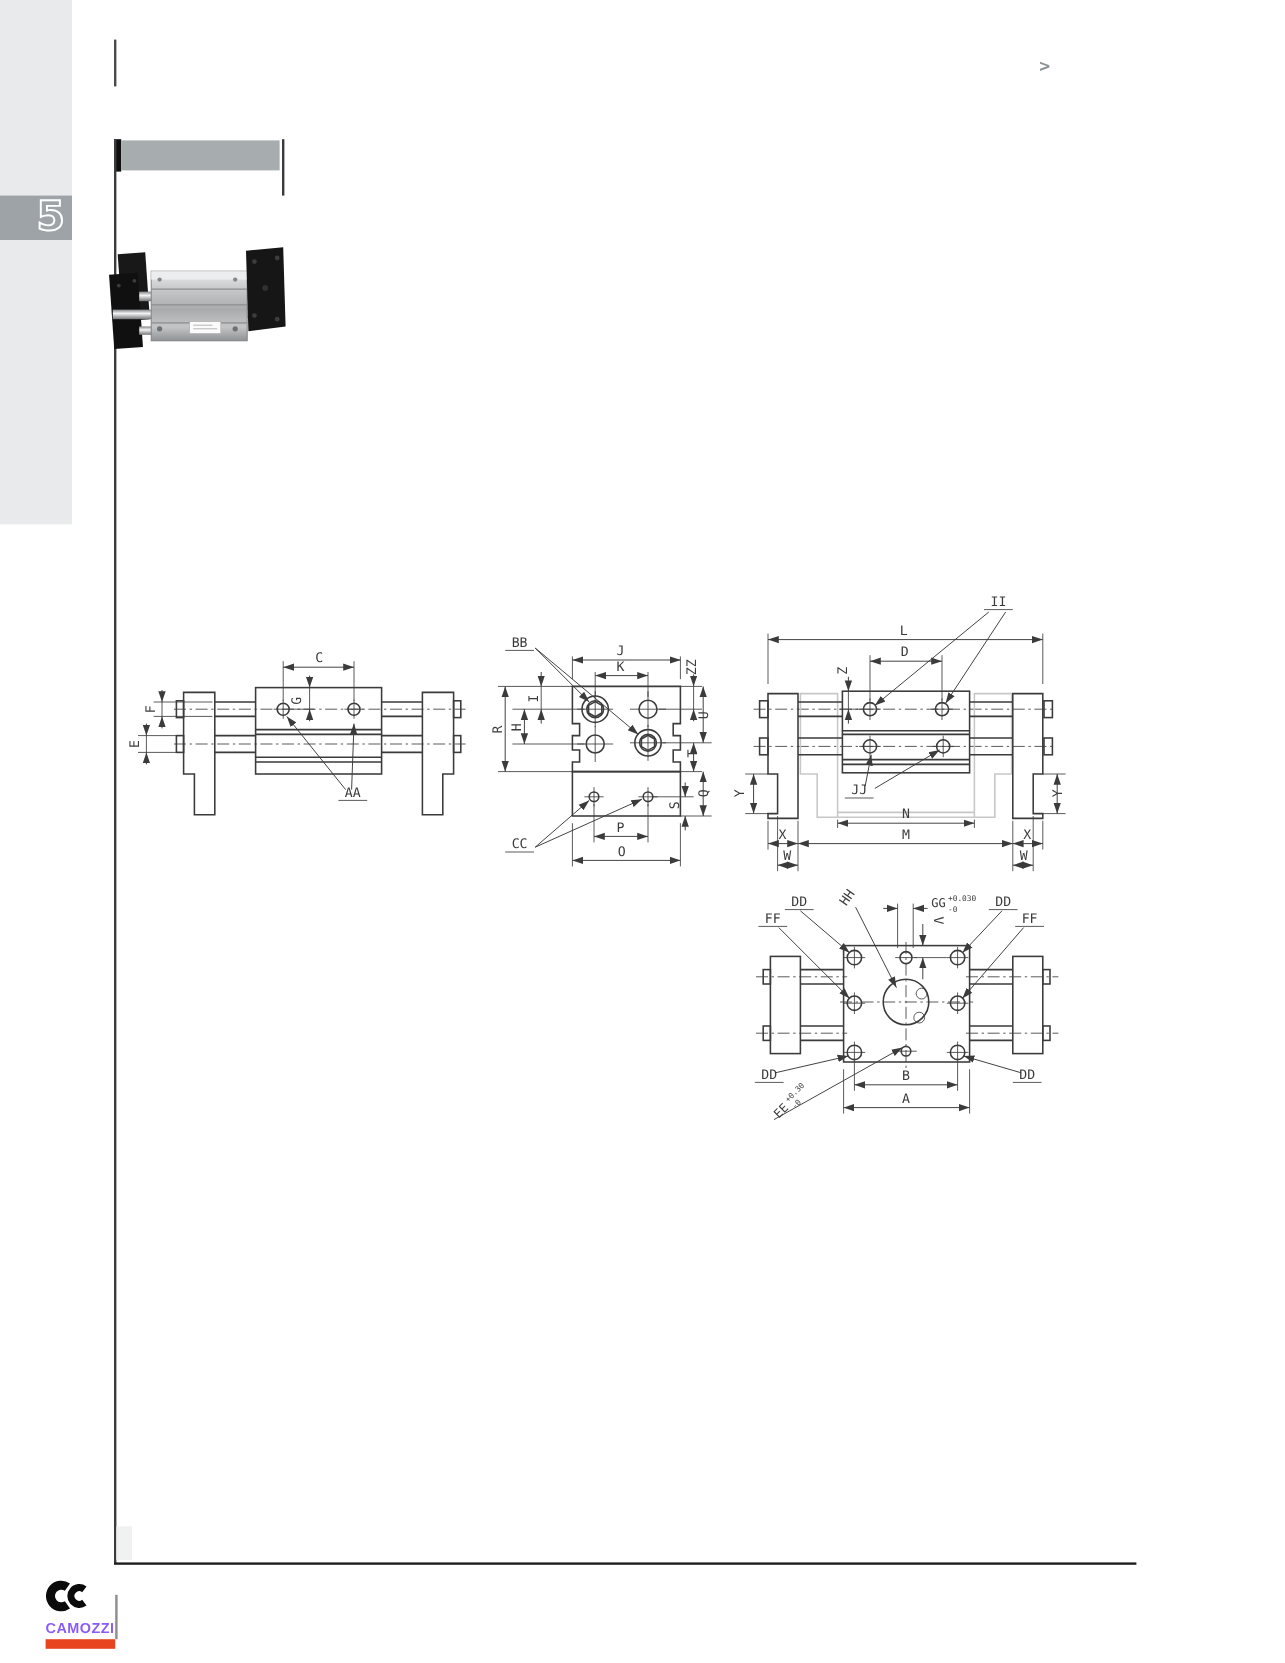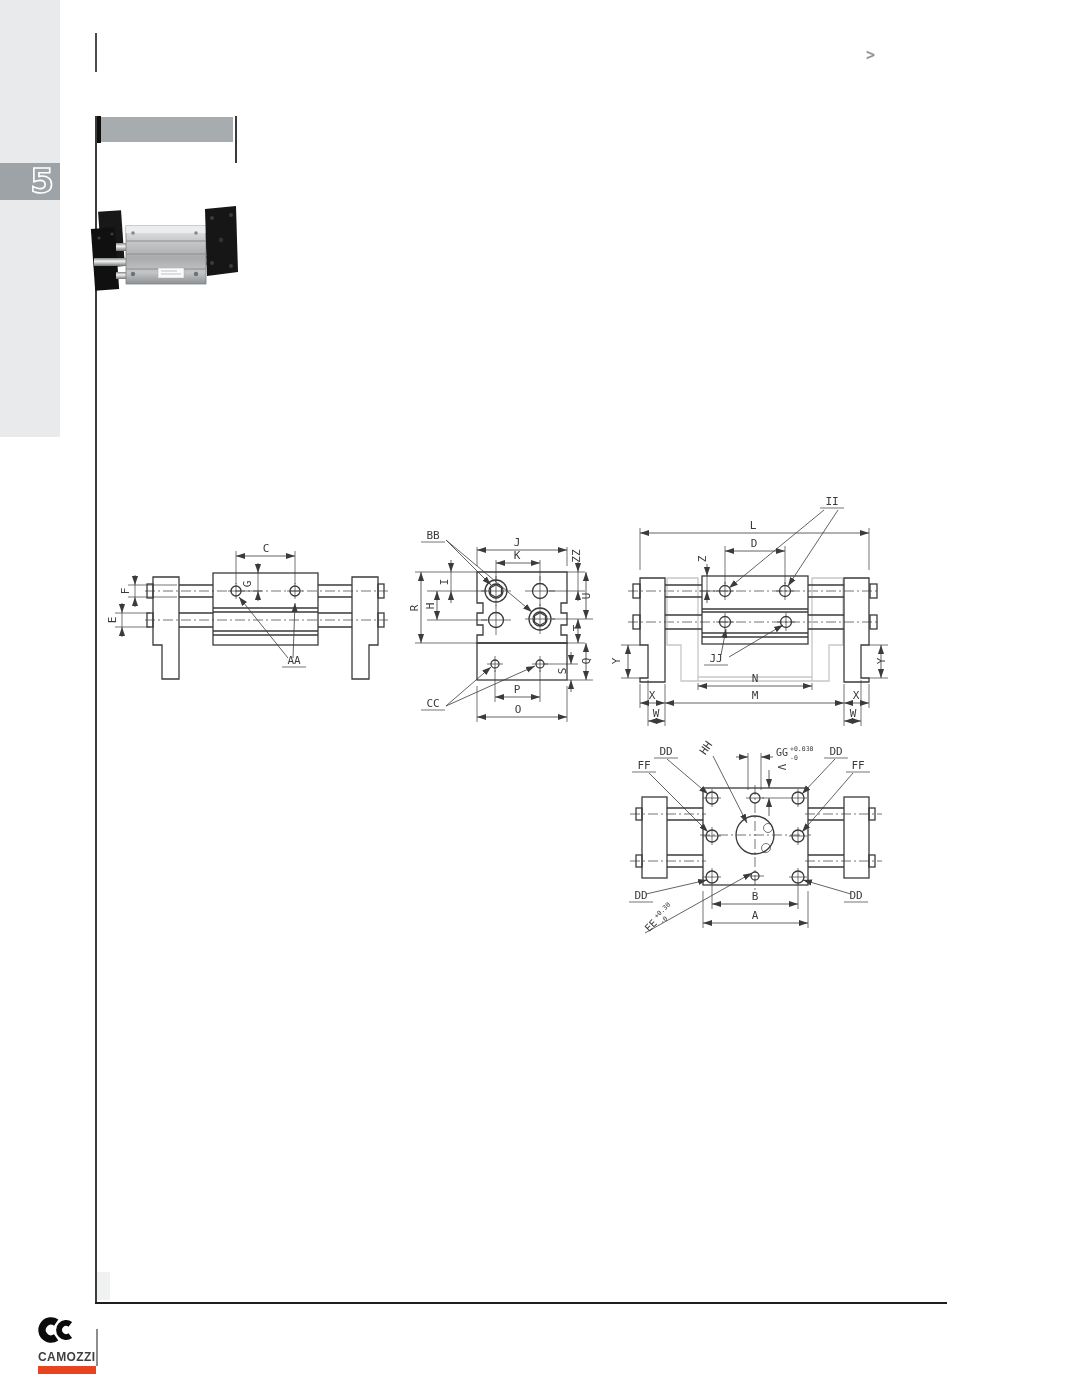--- a/index.html
+++ b/index.html
@@ -20,21 +20,21 @@
   .margin-rule{left:95px;top:116px;width:2px;height:1187px;background:#3c3c3c;}
 
   .nav-arrow{left:866px;top:46px;font-size:15px;font-weight:bold;color:#8e9496;
     font-family:"DejaVu Sans Mono",monospace;}
 
   .bottom-sq{left:97px;top:1272px;width:13px;height:28px;background:#f0f1f1;}
   .bottom-rule{left:95px;top:1302px;width:852px;height:2px;background:#1e1e1e;}
 
   .logo{left:38px;top:1316px;width:62px;}
   .brand-name{font-family:"Liberation Sans","DejaVu Sans",sans-serif;font-weight:bold;
-    font-size:12px;letter-spacing:.4px;color:#404040;margin-top:0px;}
+    font-size:12px;letter-spacing:.4px;color:#8b5cf6;margin-top:0px;}
   .brand-bar{width:58px;height:8px;background:#e8441f;margin-top:2px;}
   .logo-divider{left:96px;top:1329px;width:2px;height:37px;background:#8d8d8d;}
 
   svg.overlay{position:absolute;left:0;top:0;}
 
   .ln{stroke:#3b3b3b;stroke-width:1.3;fill:none;stroke-linejoin:miter;}
   .tn{stroke:#3b3b3b;stroke-width:.7;fill:none;}
   .cl{stroke:#3b3b3b;stroke-width:.7;fill:none;stroke-dasharray:10 3 2 3;}
   .gh{stroke:#c7c7c7;stroke-width:1.3;fill:none;}
   .dm{stroke:#3b3b3b;stroke-width:.8;fill:none;}

